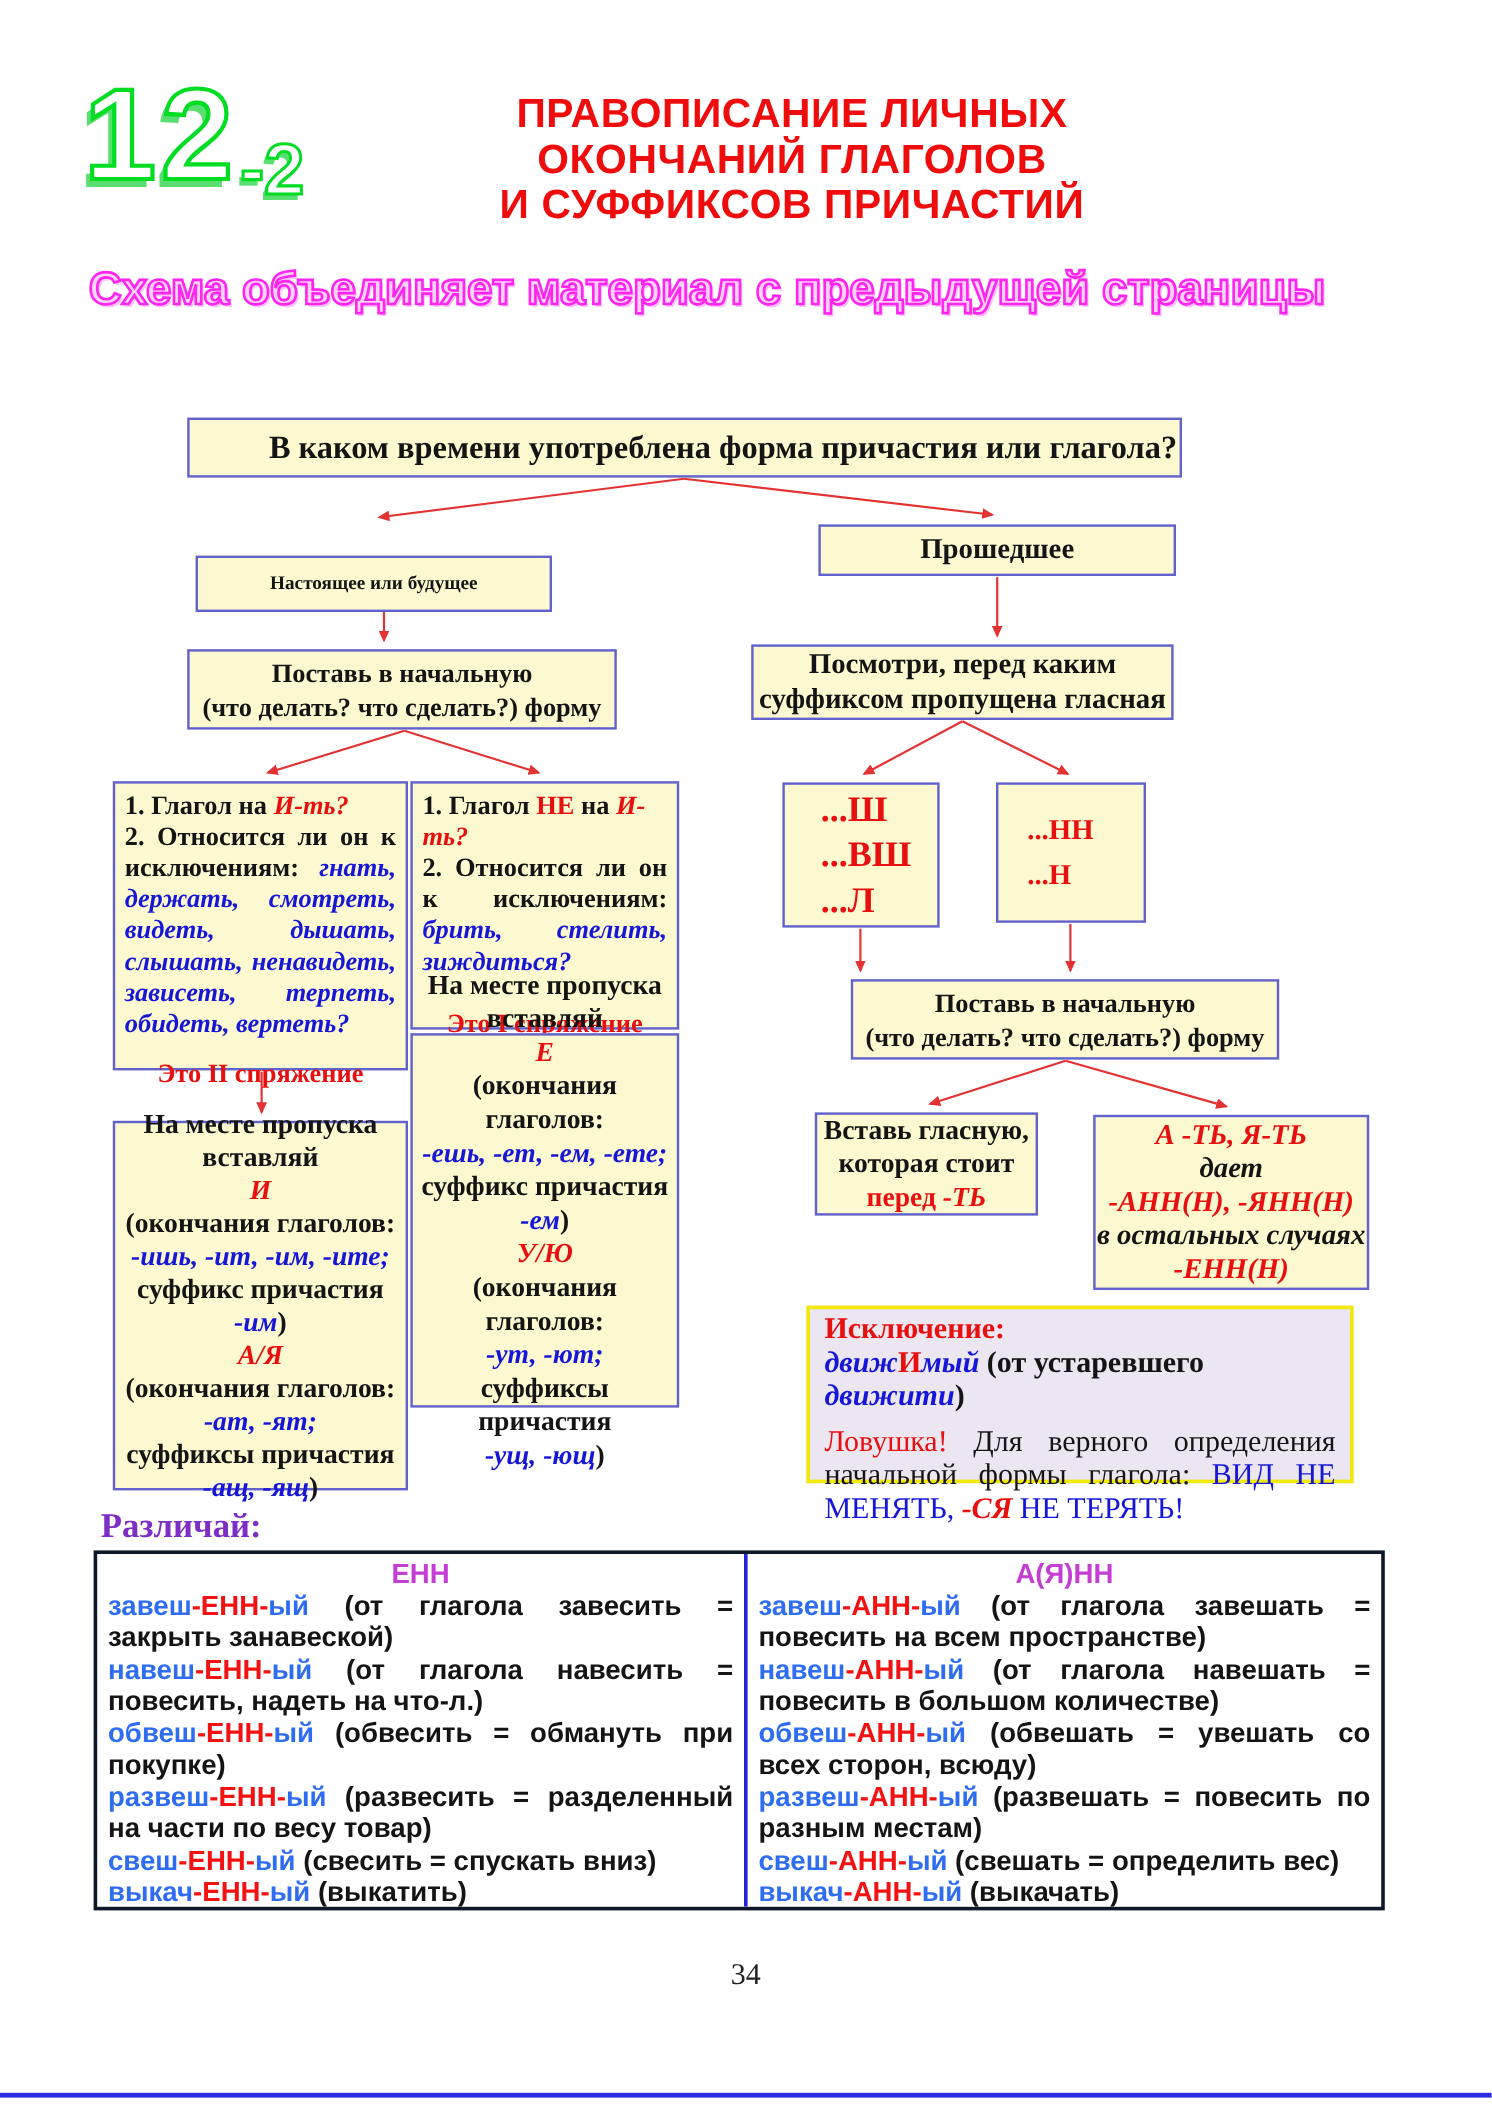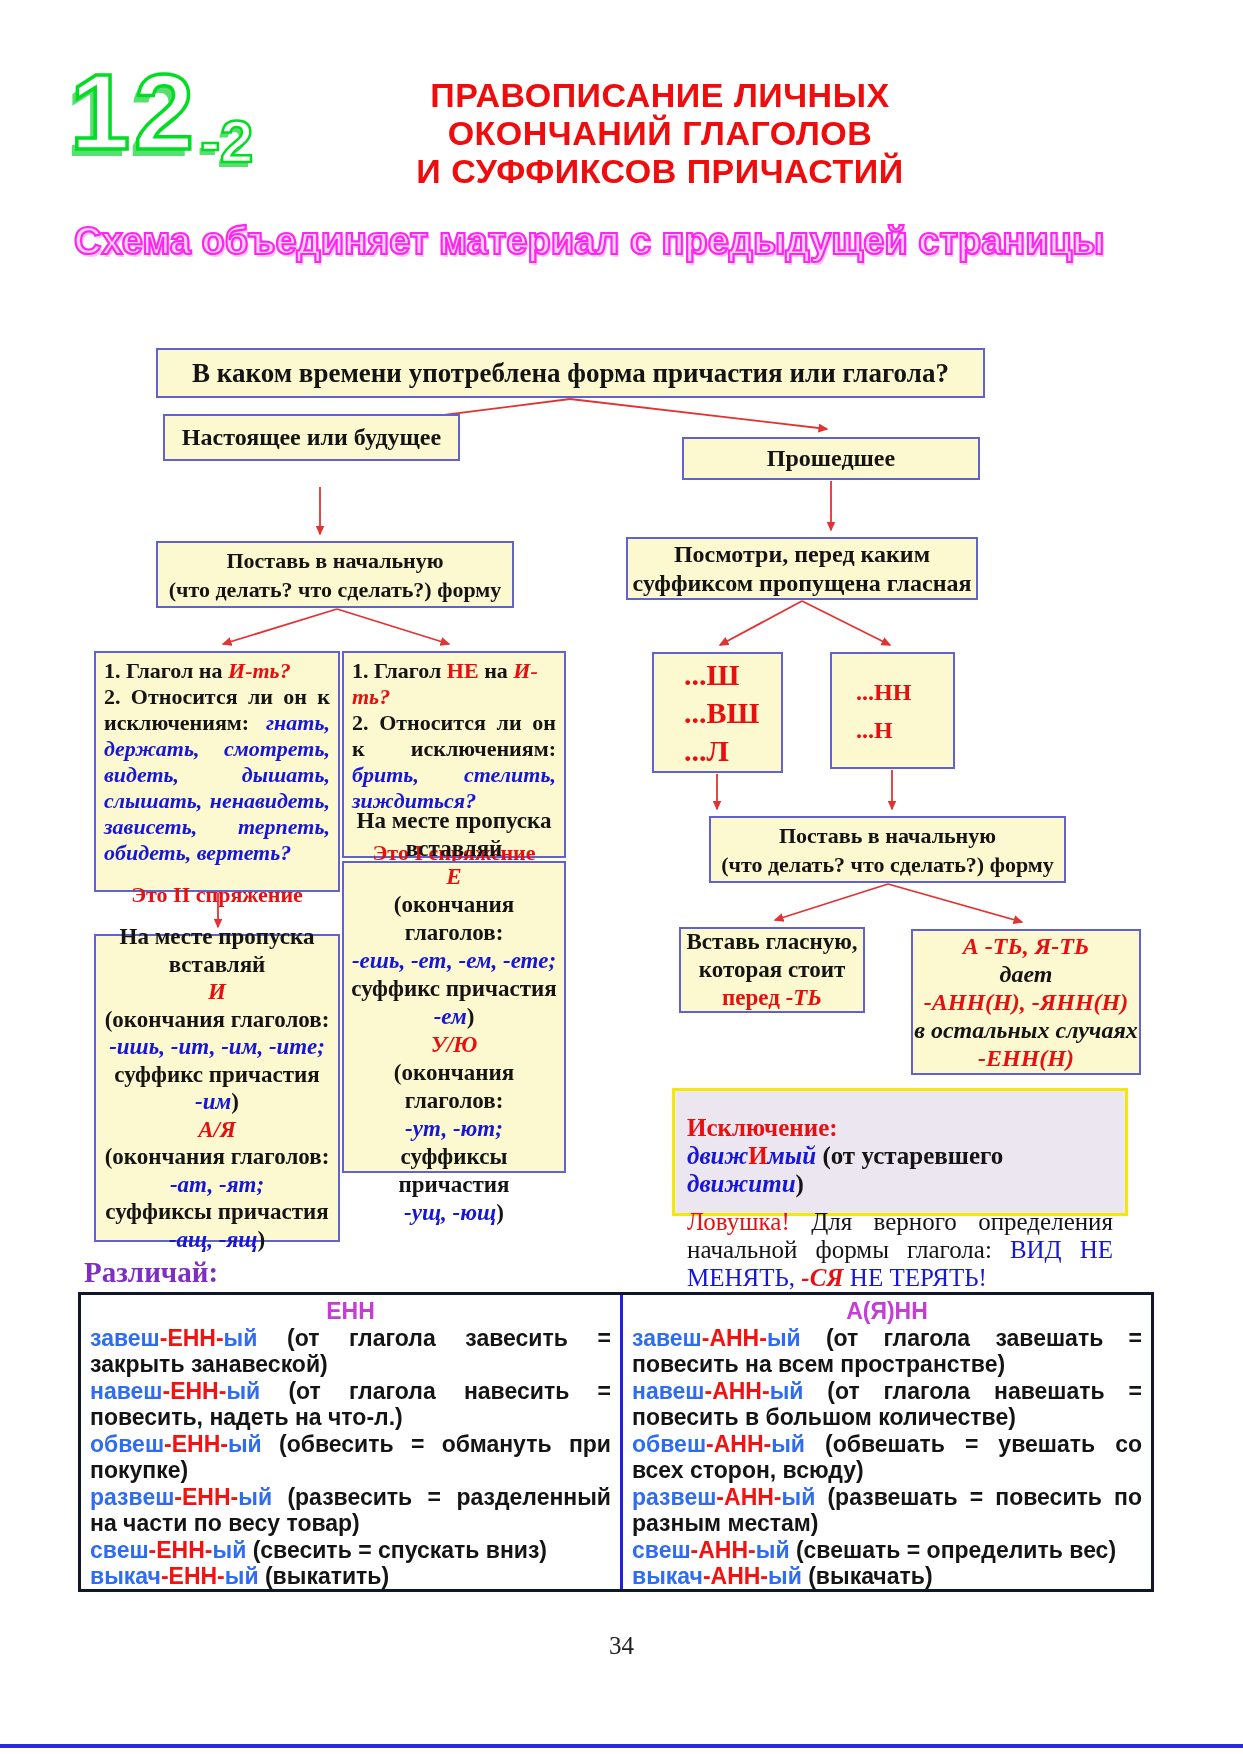--- a/index.html
+++ b/index.html
@@ -23,42 +23,42 @@
     text-shadow:2px 3px 0 rgba(255,80,240,.35);white-space:nowrap;}
   
   .ybox{position:absolute;background:#fcf8d0;border:2px solid #6262cf;
     box-sizing:border-box;font-weight:bold;color:#141414;
     display:flex;flex-direction:column;justify-content:center;}
   .line{width:100%;}
   .ln-l{text-align:left}.ln-c{text-align:center}.ln-j{text-align:justify}
   .sg-r{color:#e80f0f}.sg-b{color:#1616d8}.sg-i{font-style:italic}
   .sg-n{font-weight:400}.sg-mag{color:#c43ed4}
   #box-mainq{left:156px;top:348px;width:829px;height:50px;font-size:27px;}
-  #box-mainq .line{white-space:nowrap;}
-  #box-present{left:163px;top:414px;width:297px;height:47px;font-size:24px;}
+  #box-mainq .line{white-space:nowrap;padding-left:32px;}
+  #box-present{left:163px;top:463px;width:297px;height:47px;font-size:16px;}
   #box-past{left:682px;top:437px;width:298px;height:43px;font-size:24px;}
   #box-init-left{left:156px;top:541px;width:358px;height:67px;font-size:22px;line-height:29px;}
   #box-init-left .line{white-space:nowrap;}
   #box-look{left:626px;top:537px;width:352px;height:63px;font-size:24px;line-height:29px;}
   #box-cond2{left:94px;top:651px;width:246px;height:241px;font-size:22px;
     line-height:26px;padding:5px 8px;justify-content:flex-start;}
   #box-cond1{left:342px;top:651px;width:224px;height:207px;font-size:22px;
     line-height:26px;padding:5px 8px;justify-content:flex-start;}
   #box-sh{left:652px;top:652px;width:131px;height:121px;font-size:30px;
     line-height:38px;padding-left:30px;}
   #box-nn{left:830px;top:652px;width:125px;height:117px;font-size:24px;
     line-height:38px;padding-left:24px;}
   #box-init-right{left:709px;top:816px;width:357px;height:67px;font-size:22px;line-height:29px;}
   #box-init-right .line{white-space:nowrap;}
   #box-insert-i{left:94px;top:934px;width:246px;height:308px;font-size:23px;line-height:27.5px;}
   #box-insert-e{left:342px;top:861px;width:224px;height:312px;font-size:23px;line-height:28px;}
   #box-vowel{left:679px;top:927px;width:186px;height:86px;font-size:23px;line-height:28px;}
   #box-atgives{left:911px;top:929px;width:230px;height:146px;font-size:24px;line-height:28px;}
-  #box-exception{left:672px;top:1088px;width:456px;height:128px;background:#ece6f0;
-    border:3px solid #f2e90c;padding:23px 12px;font-size:25px;line-height:28px;
+  #box-exception{left:672px;top:1088px;width:456px;height:148px;background:#ece6f0;
+    border:3px solid #f2e90c;padding:3px 12px;font-size:25px;line-height:28px;
     justify-content:flex-start;}
   
   #razlichaj-label{position:absolute;left:84px;top:1256px;font-size:29px;
     font-weight:bold;color:#7d2ec4;}
   #table{position:absolute;left:78px;top:1292px;width:1076px;height:300px;
     border:3px solid #0f172a;box-sizing:border-box;display:flex;
     font-family:"Liberation Sans",sans-serif;font-weight:bold;font-size:23px;
     line-height:26.5px;color:#141414;overflow:hidden;}
   #table .sg-b{color:#2e6cf2}#table .sg-r{color:#f21212}
   .tcol{box-sizing:border-box;padding:3px 9px;}

